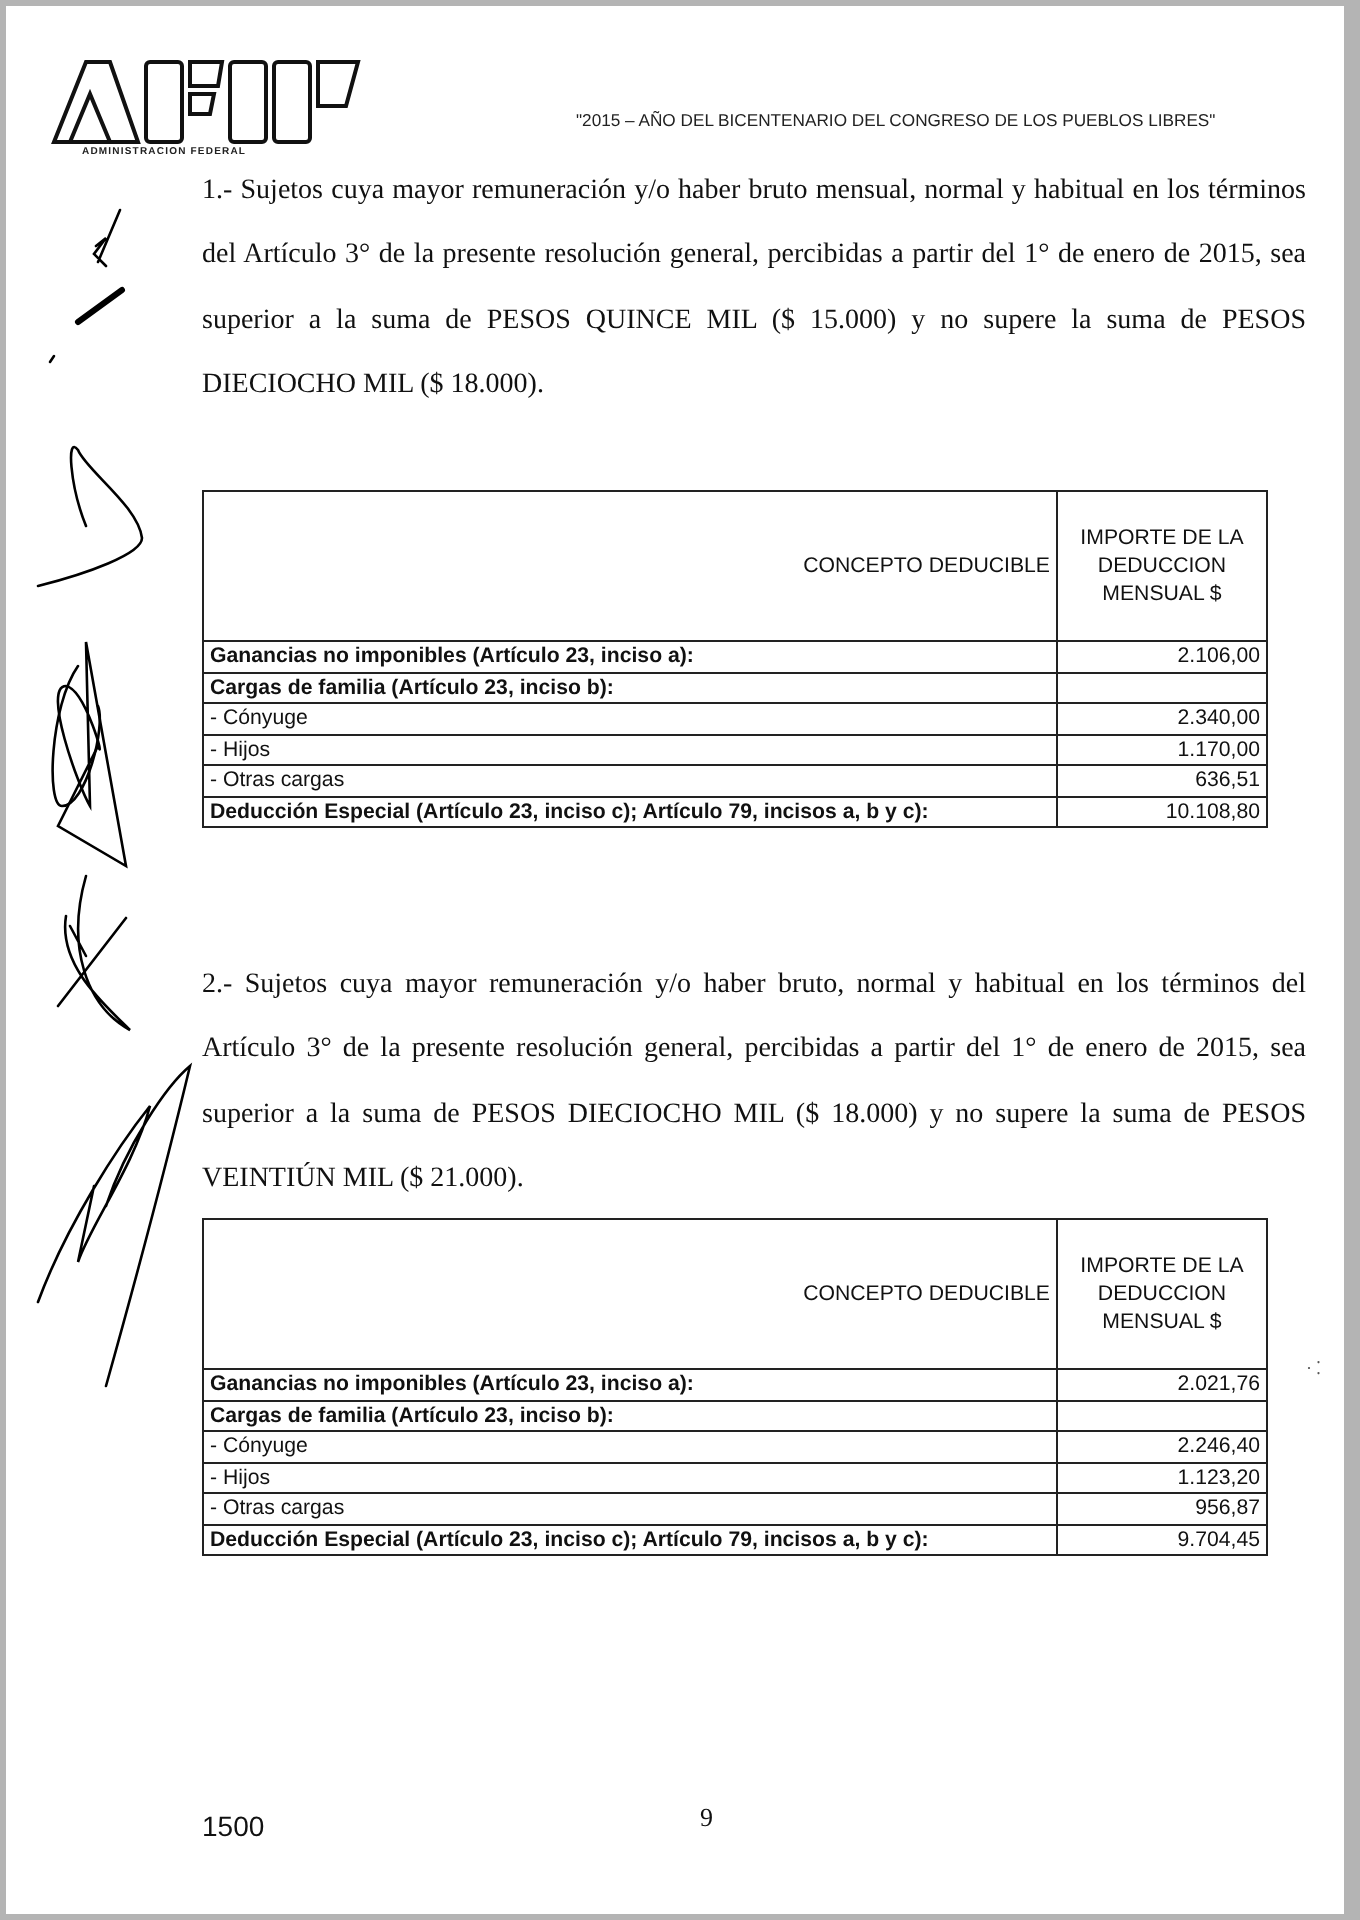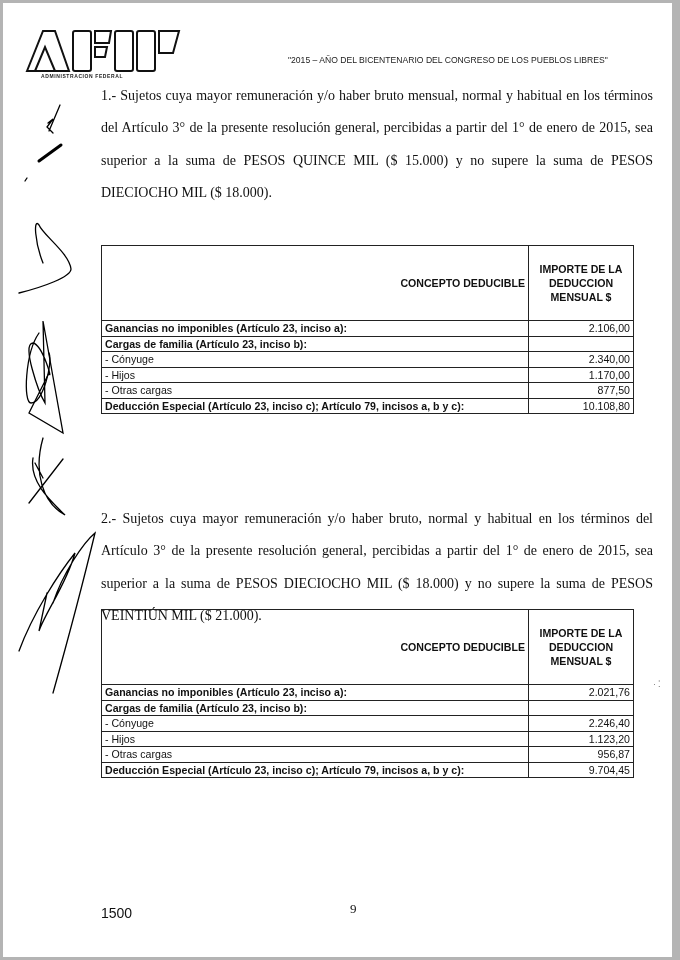--- a/index.html
+++ b/index.html
@@ -20,29 +20,29 @@
   }
   .motto {
     position: absolute; left: 285px; top: 52px;
     font-family: "Liberation Sans", sans-serif; font-size: 8.6px; color: #222; white-space: nowrap;
   }
   .para {
     position: absolute; left: 98px; width: 552px;
     font-size: 14px; line-height: 32.4px; text-align: justify; text-align-last: left;
   }
   .p1 { top: 77px; }
-  .p2 { top: 500px; }
+  .p2 { top: 474px; }
   table.ded {
     position: absolute; left: 98px; width: 533px;
     border-collapse: collapse; font-family: "Liberation Sans", sans-serif; font-size: 10.6px;
   }
   table.ded td, table.ded th {
     border: 1px solid #222; padding: 0 3px; height: 14.5px; line-height: 14px;
   }
-  table.ded th { font-weight: bold; height: 74px; margin-left: 35px; }
+  table.ded th { font-weight: normal; height: 74px; margin-left: 35px; }
   th.c-concept { text-align: right; }
   th.c-amount { width: 98px; text-align: center; line-height: 18px; }
   td.amt { text-align: right; }
   td.bold { font-weight: bold; }
   td.sub { padding-left: 12px; }
   .t1 { top: 242px; }
   .t2 { top: 606px; }
   .foot-left { position: absolute; left: 98px; top: 902px; font-family: "Liberation Sans", sans-serif; font-size: 14px; }
   .foot-page { position: absolute; left: 347px; top: 898px; font-size: 13px; }
   .sigs { position: absolute; left: 0; top: 80px; width: 100px; height: 620px; }
@@ -100,21 +100,21 @@
     <tr>
       <td class="sub">- Cónyuge</td>
       <td class="amt">2.340,00</td>
     </tr>
     <tr>
       <td class="sub">- Hijos</td>
       <td class="amt">1.170,00</td>
     </tr>
     <tr>
       <td class="sub">- Otras cargas</td>
-      <td class="amt">877,50</td>
+      <td class="amt">636,51</td>
     </tr>
     <tr>
       <td class="bold">Deducción Especial (Artículo 23, inciso c); Artículo 79, incisos a, b y c):</td>
       <td class="amt">10.108,80</td>
     </tr>
   </tbody>
     </table>
 
   <p class="para p2" style="margin:0">2.- Sujetos cuya mayor remuneración y/o haber bruto, normal y habitual en los términos del Artículo 3° de la presente resolución general, percibidas a partir del 1° de enero de 2015, sea superior a la suma de PESOS DIECIOCHO MIL ($ 18.000) y no supere la suma de PESOS VEINTIÚN  MIL ($ 21.000).</p>
 

